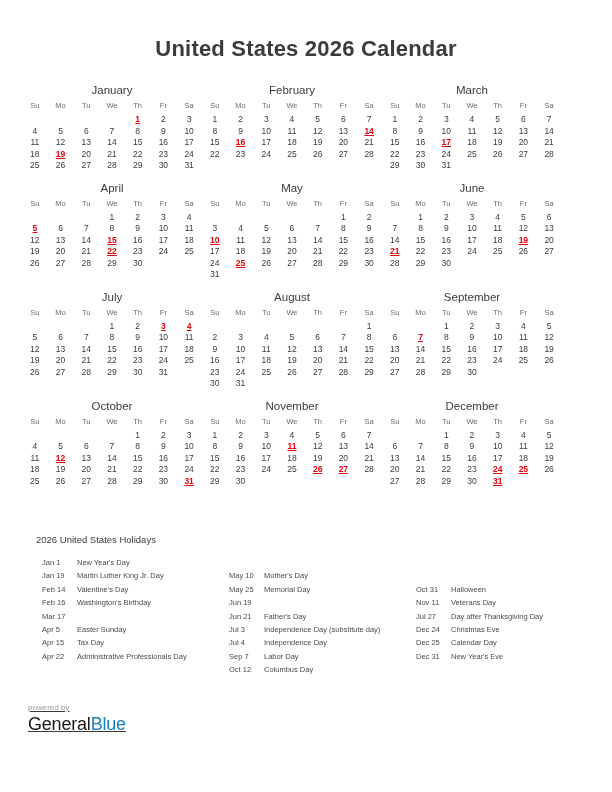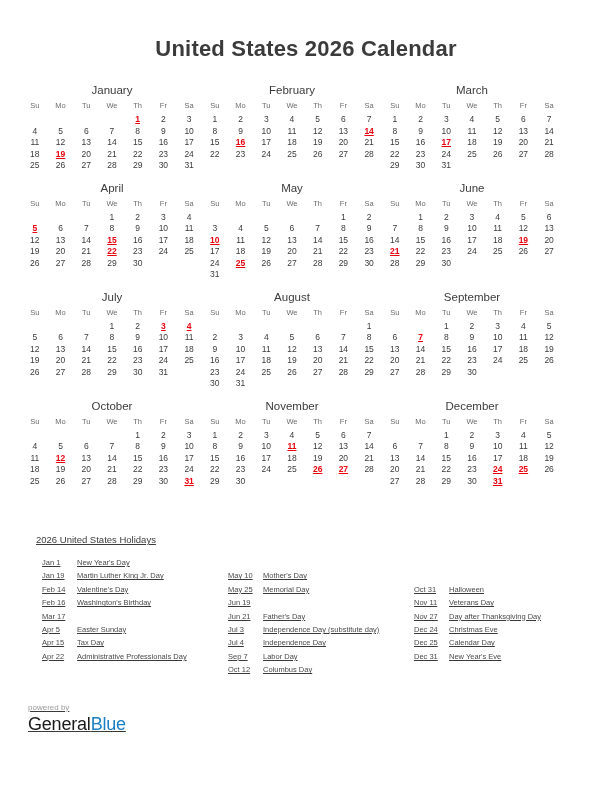--- a/index.html
+++ b/index.html
@@ -78,30 +78,30 @@
   }
   table.mgrid td.empty {
     color: transparent;
   }
 
   .holidays {
     position: absolute;
     left: 36px;
     top: 534px;
     width: 560px;
-    text-decoration: underline;
   }
   .hol-heading {
     font-size: 9.5px;
     color: #3b3b3b;
     margin-bottom: 10px;
     line-height: 12px;
   }
   .hol-cols {
     display: flex;
+    justify-content: space-between;
   }
   .hol-col {
     width: 186px;
   }
   .hol-col.c2 { padding-top: 13.4px; }
   .hol-col.c3 { padding-top: 26.8px; }
   .hol-row {
     display: flex;
     font-size: 7.5px;
     line-height: 13.4px;
@@ -994,21 +994,21 @@
         <div class="hol-col c3">
           <div class="hol-row">
             <div class="hol-date">Oct 31</div>
             <div class="hol-name">Halloween</div>
           </div>
           <div class="hol-row">
             <div class="hol-date">Nov 11</div>
             <div class="hol-name">Veterans Day</div>
           </div>
           <div class="hol-row">
-            <div class="hol-date">Nov 27</div>
+            <div class="hol-date">Jul 27</div>
             <div class="hol-name">Day after Thanksgiving Day</div>
           </div>
           <div class="hol-row">
             <div class="hol-date">Dec 24</div>
             <div class="hol-name">Christmas Eve</div>
           </div>
           <div class="hol-row">
             <div class="hol-date">Dec 25</div>
             <div class="hol-name">Calendar Day</div>
           </div>

